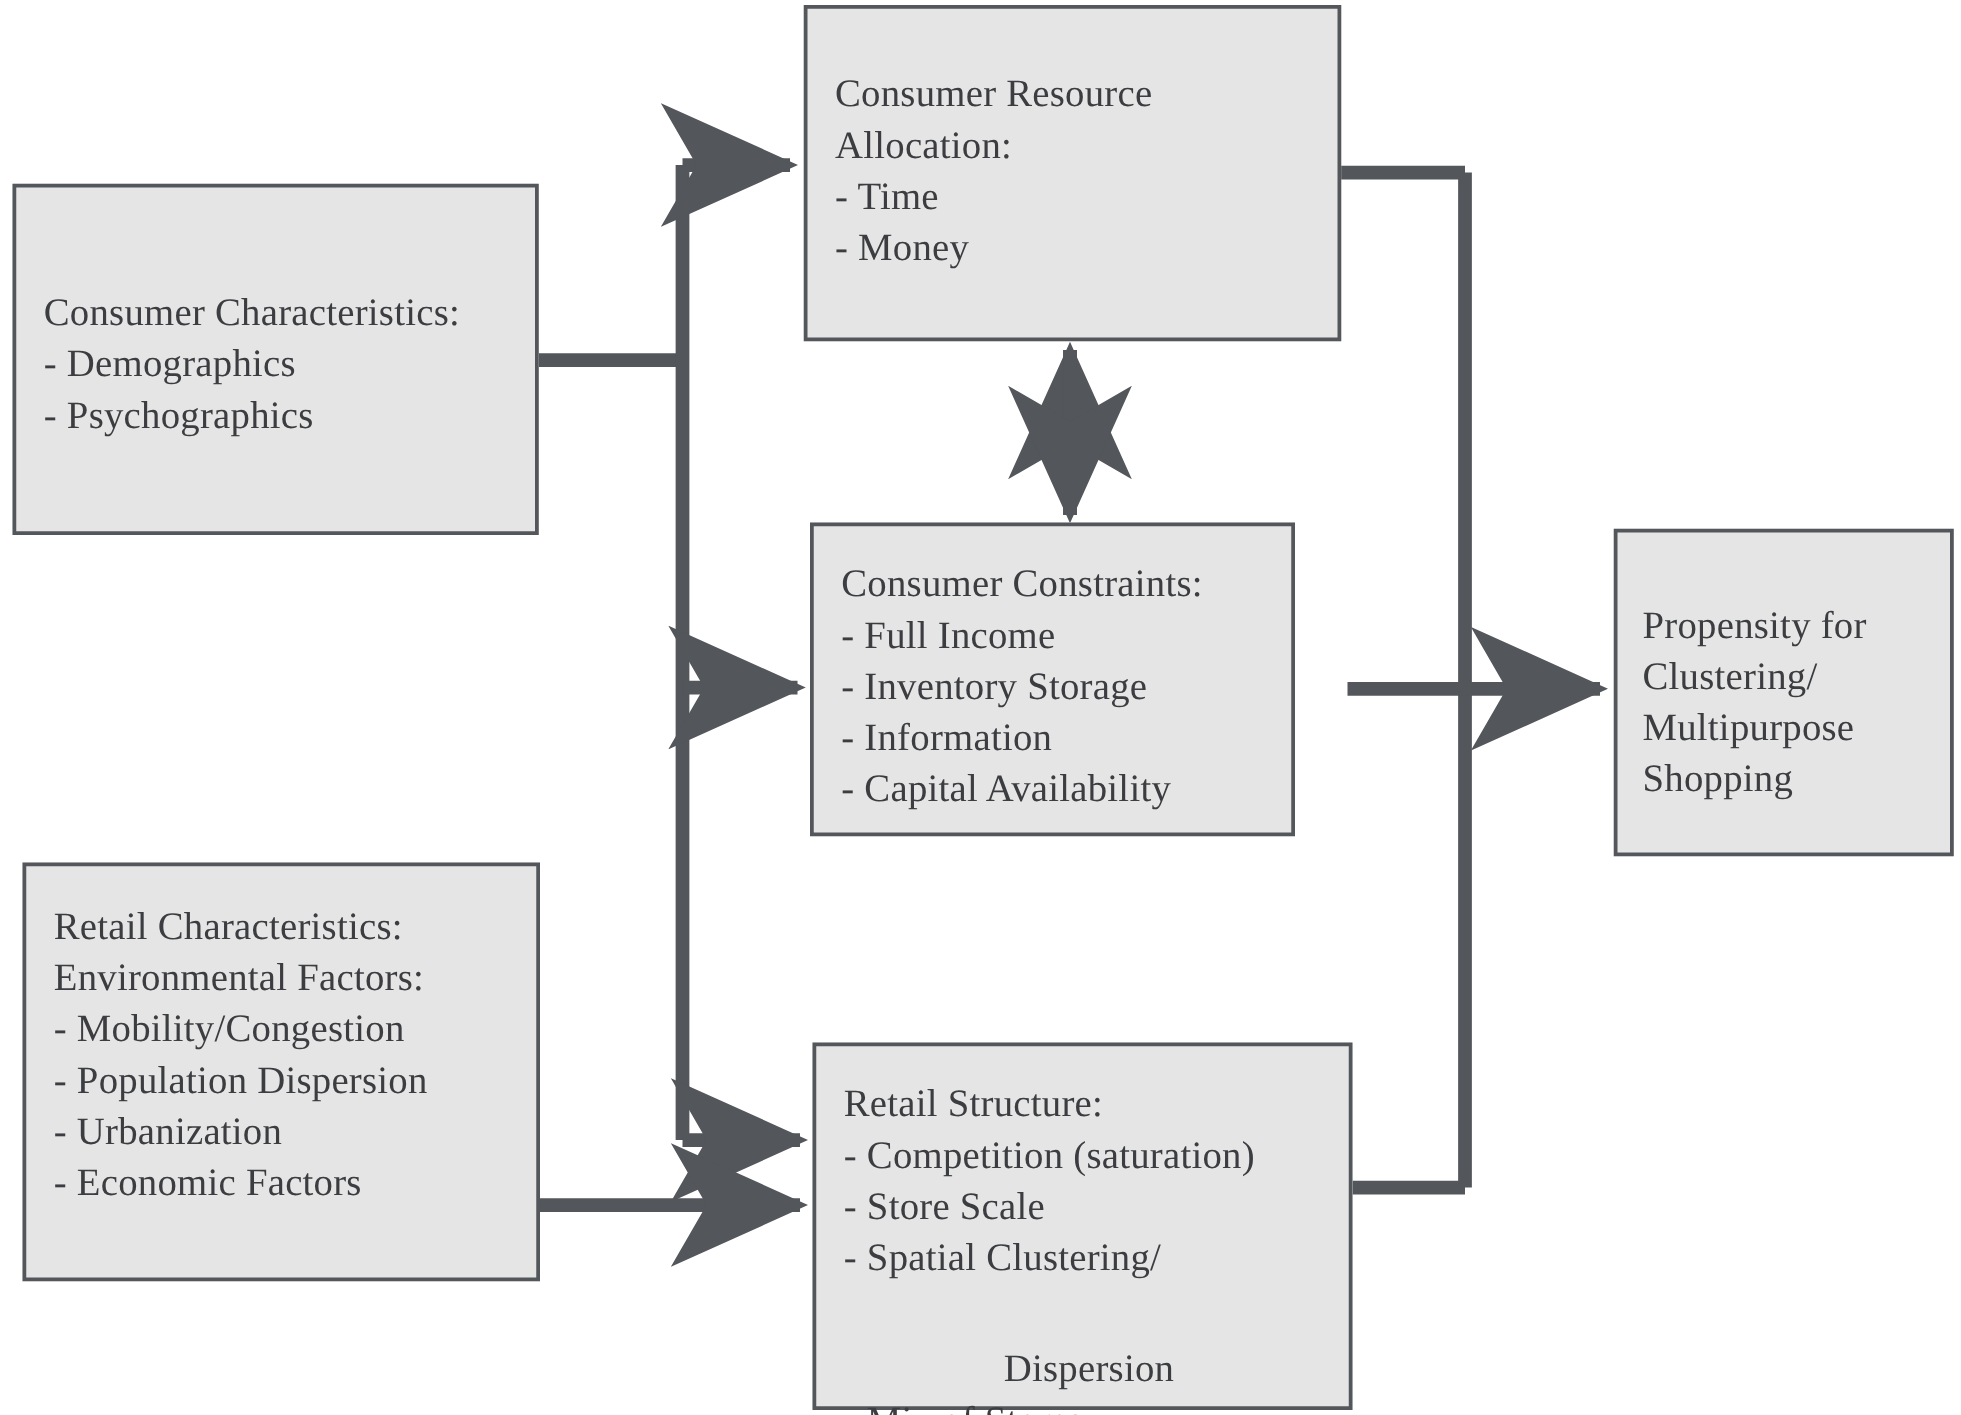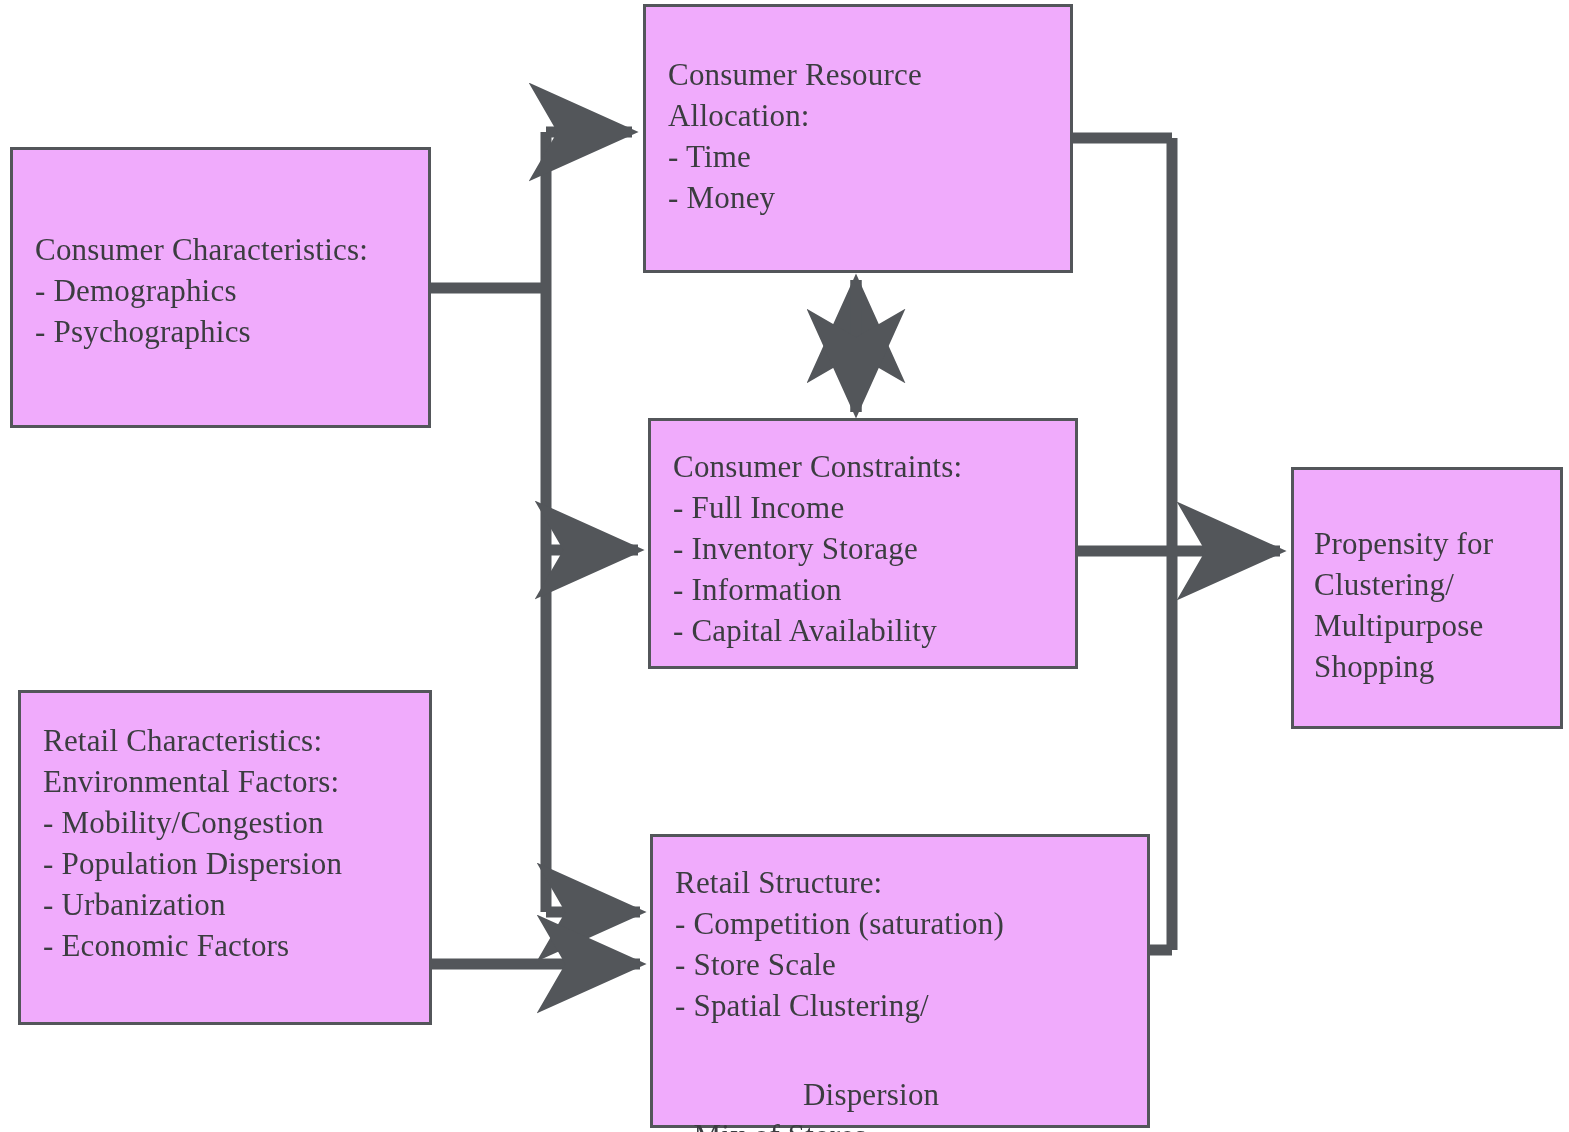--- a/index.html
+++ b/index.html
@@ -21,21 +21,21 @@
     left: 0;
     top: 0;
     width: 1569px;
     height: 1132px;
     pointer-events: none;
   }
   .node {
     position: absolute;
     box-sizing: border-box;
     border: 3px solid #53565a;
-    background: #f0abfc;
+    background: #e5e5e5;
     z-index: 2;
   }
   .node-inner {
     position: absolute;
     left: 22px;
     right: 10px;
   }
   .node-line {
     color: #3b3d40;
     font-size: 31px;
@@ -47,30 +47,30 @@
     padding-left: 128px;
     margin-top: 48px;
   }
   
   #n-consumer-characteristics { left: 10px;   top: 147px;  width: 421px; height: 281px; }
   #n-consumer-characteristics .node-inner { top: 79px; }
 
   #n-consumer-resource-allocation { left: 643px; top: 4px;  width: 430px; height: 269px; }
   #n-consumer-resource-allocation .node-inner { top: 47px; }
 
-  #n-consumer-constraints { left: 648px; top: 418px; width: 430px; height: 251px; }
+  #n-consumer-constraints { left: 648px; top: 418px; width: 388px; height: 251px; }
   #n-consumer-constraints .node-inner { top: 25px; }
 
   #n-retail-characteristics { left: 18px;  top: 690px; width: 414px; height: 335px; }
   #n-retail-characteristics .node-inner { top: 27px; }
 
-  #n-retail-structure { left: 650px; top: 834px; width: 500px; height: 294px; }
+  #n-retail-structure { left: 650px; top: 834px; width: 432px; height: 294px; }
   #n-retail-structure .node-inner { top: 25px; }
 
-  #n-propensity { left: 1291px; top: 423px; width: 272px; height: 262px; margin-top: 44px; }
+  #n-propensity { left: 1291px; top: 423px; width: 272px; height: 262px; }
   #n-propensity .node-inner { top: 53px; left: 20px; }
 </style>
 </head>
 <body>
 
 <div id="canvas">
 
   <svg class="connectors" viewBox="0 0 1569 1132">
     <defs>
       <marker id="arrowRight" markerWidth="10" markerHeight="9" refX="9.4" refY="4.5" orient="auto" markerUnits="strokeWidth">

